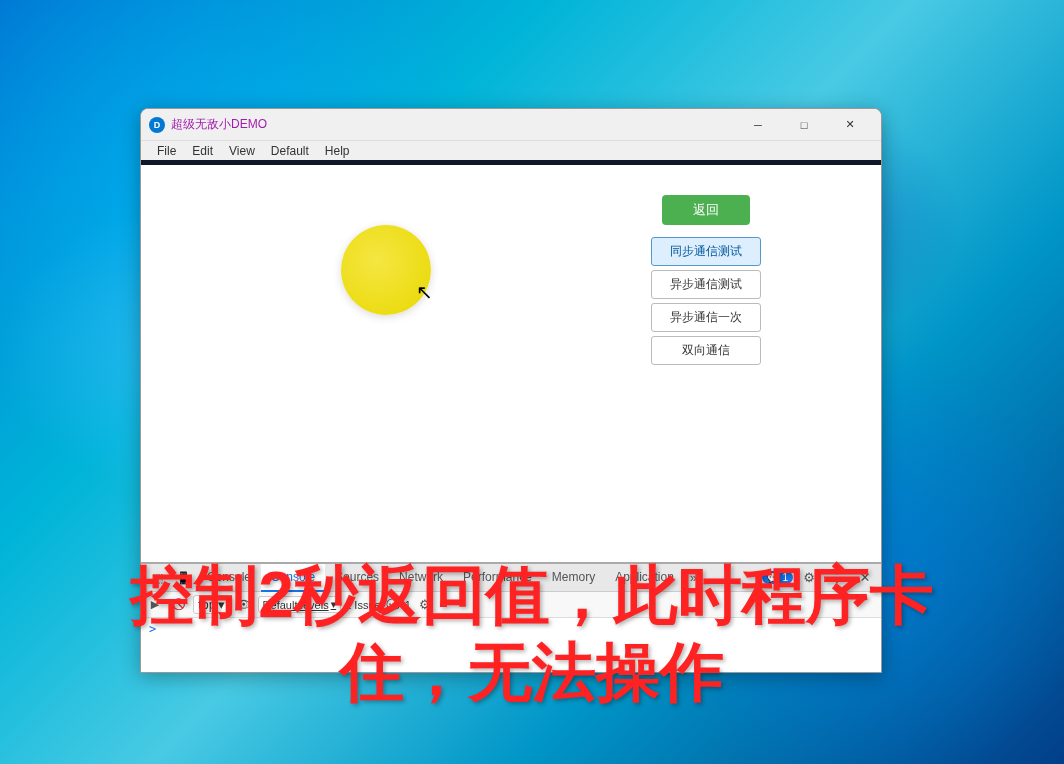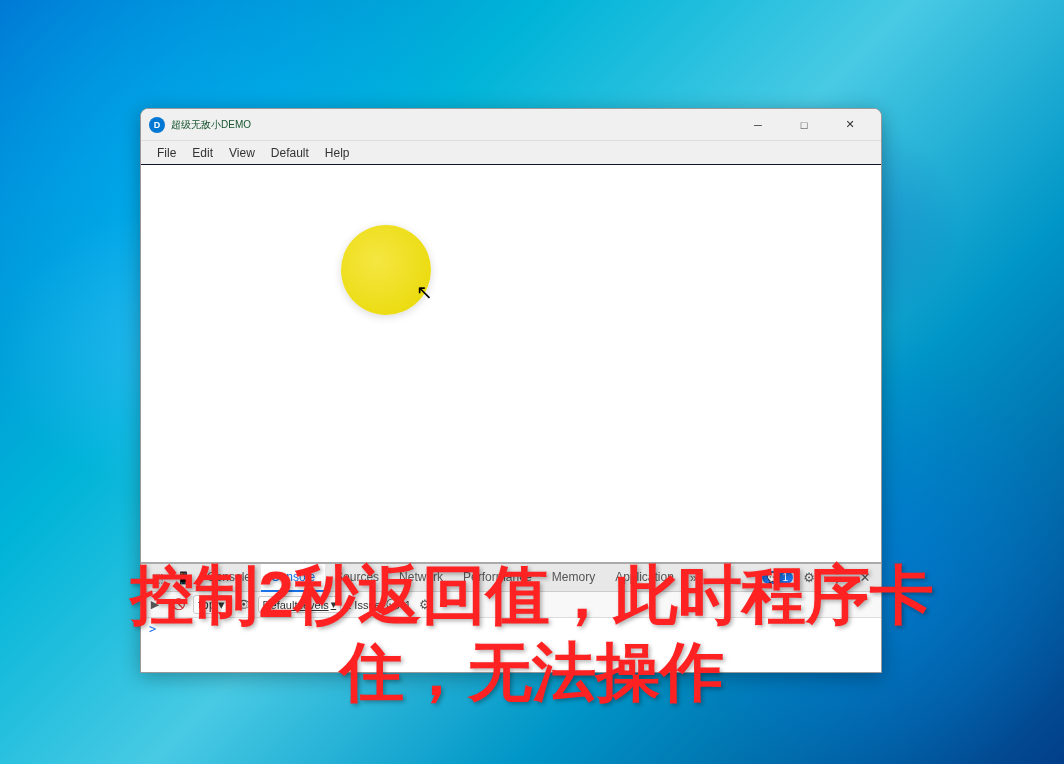--- a/index.html
+++ b/index.html
@@ -77,22 +77,22 @@
     .title-bar-icon {
       width: 16px; height: 16px;
       background: #0078d4;
       border-radius: 50%;
       margin-right: 6px;
       flex-shrink: 0;
       display: flex; align-items: center; justify-content: center;
       color: white; font-size: 9px; font-weight: bold;
     }
     .title-bar-text {
-      font-size: 10px;
-      color: #14532d;
+      font-size: 12px;
+      color: #a21caf;
       flex: 1;
     }
     .title-bar-controls {
       display: flex;
       gap: 0;
     }
     .tb-btn {
       width: 46px; height: 32px;
       border: none; background: transparent;
       cursor: pointer;
@@ -100,21 +100,21 @@
       font-size: 11px; color: #333;
     }
 
     
     .menu-bar {
       background: #f0f0f0;
       height: 24px;
       display: flex;
       align-items: center;
       padding: 0 8px;
-      border-bottom: 1px solid #0f172a;
+      border-bottom: 5px solid #0f172a;
       flex-shrink: 0;
     }
     .menu-item {
       padding: 2px 8px;
       font-size: 12px;
       color: #333;
       cursor: pointer;
       border-radius: 3px;
     }
 
@@ -423,20 +423,27 @@
     <span class="menu-item">Help</span>
   </div>
 
   <div class="app-content">
     <div class="main-area">
 
       <div class="yellow-circle"></div>
 
       <div class="cursor">↖</div>
 
+      <div class="buttons-panel">
+        <button class="btn-back">返回</button>
+        <button class="btn-action active">同步通信测试</button>
+        <button class="btn-action">异步通信测试</button>
+        <button class="btn-action">异步通信一次</button>
+        <button class="btn-action">双向通信</button>
+      </div>
     </div>
 
     <div class="devtools">
 
       <div class="devtools-tabs">
         <div class="devtools-tab-icon">⬚</div>
         <div class="devtools-tab-icon">📱</div>
         <div class="devtools-tab">Console</div>
         <div class="devtools-tab active">Console</div>
         <div class="devtools-tab">Sources</div>

